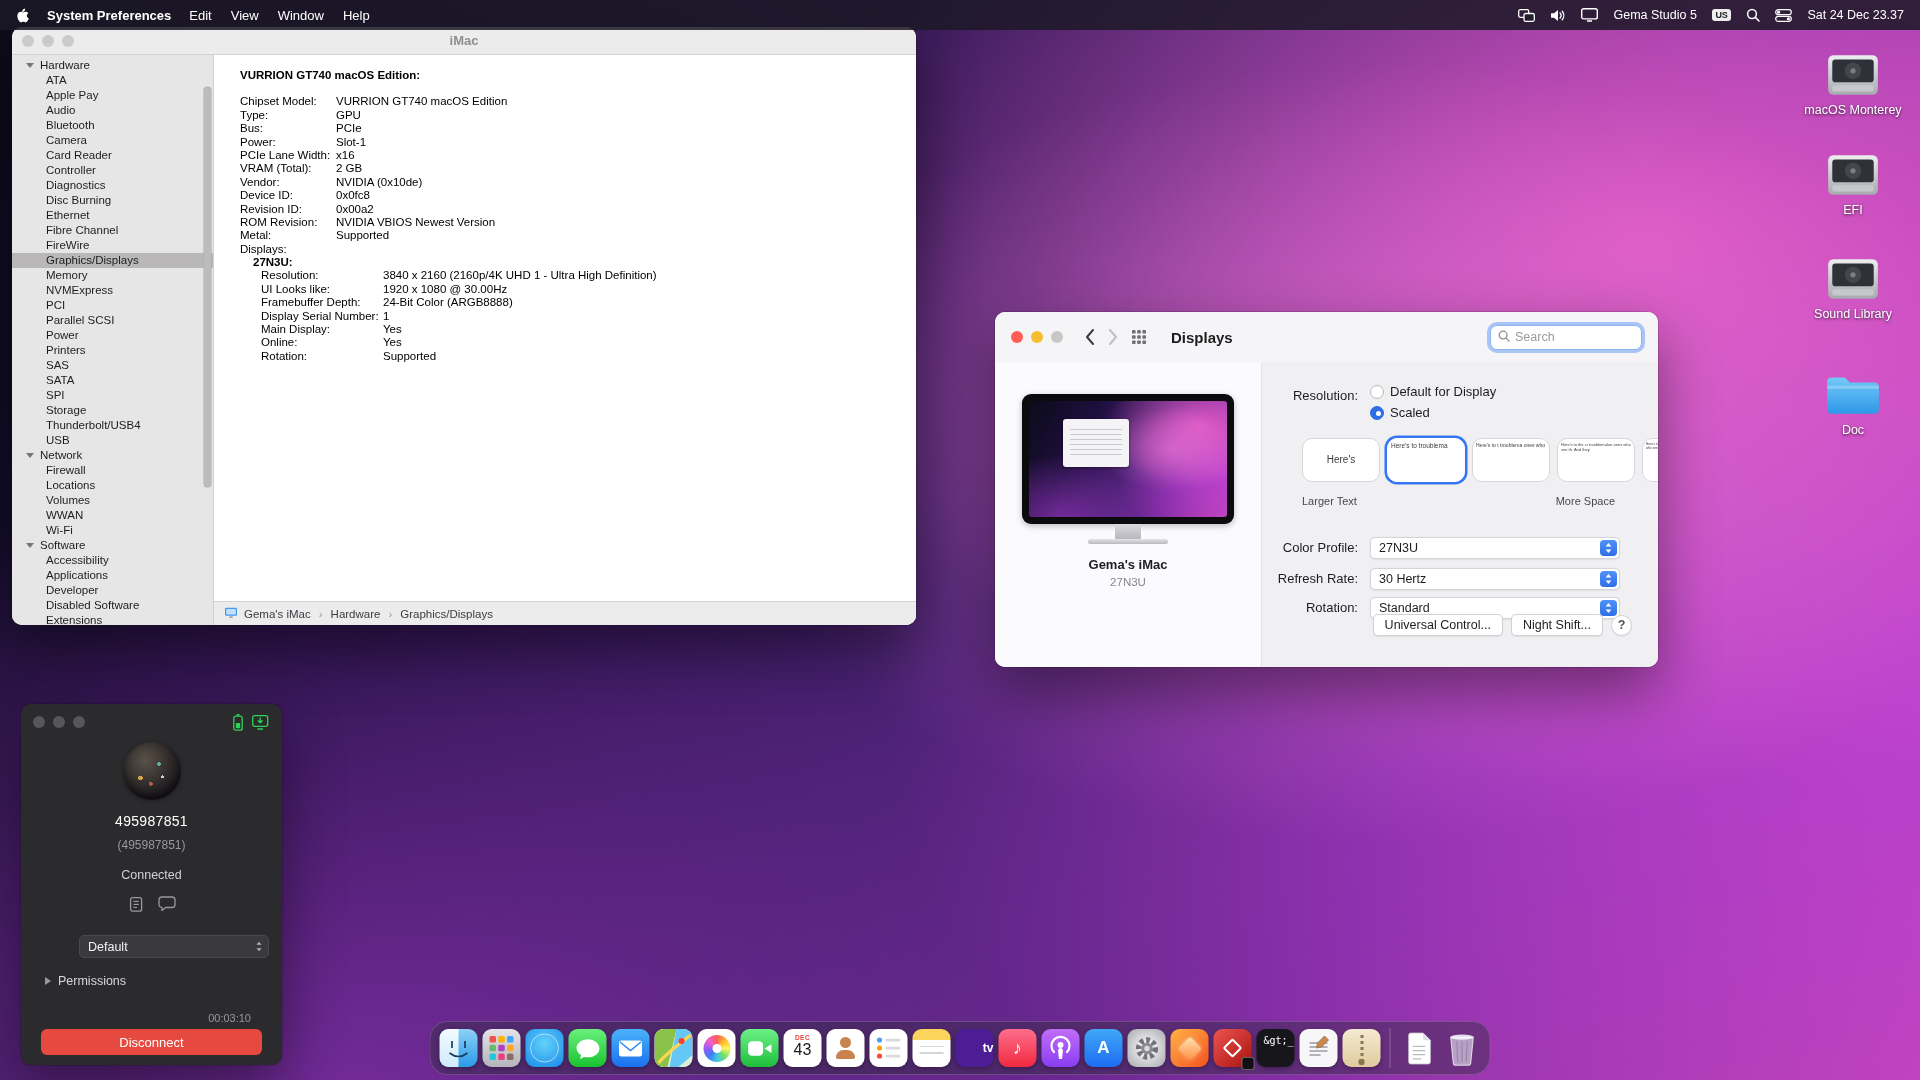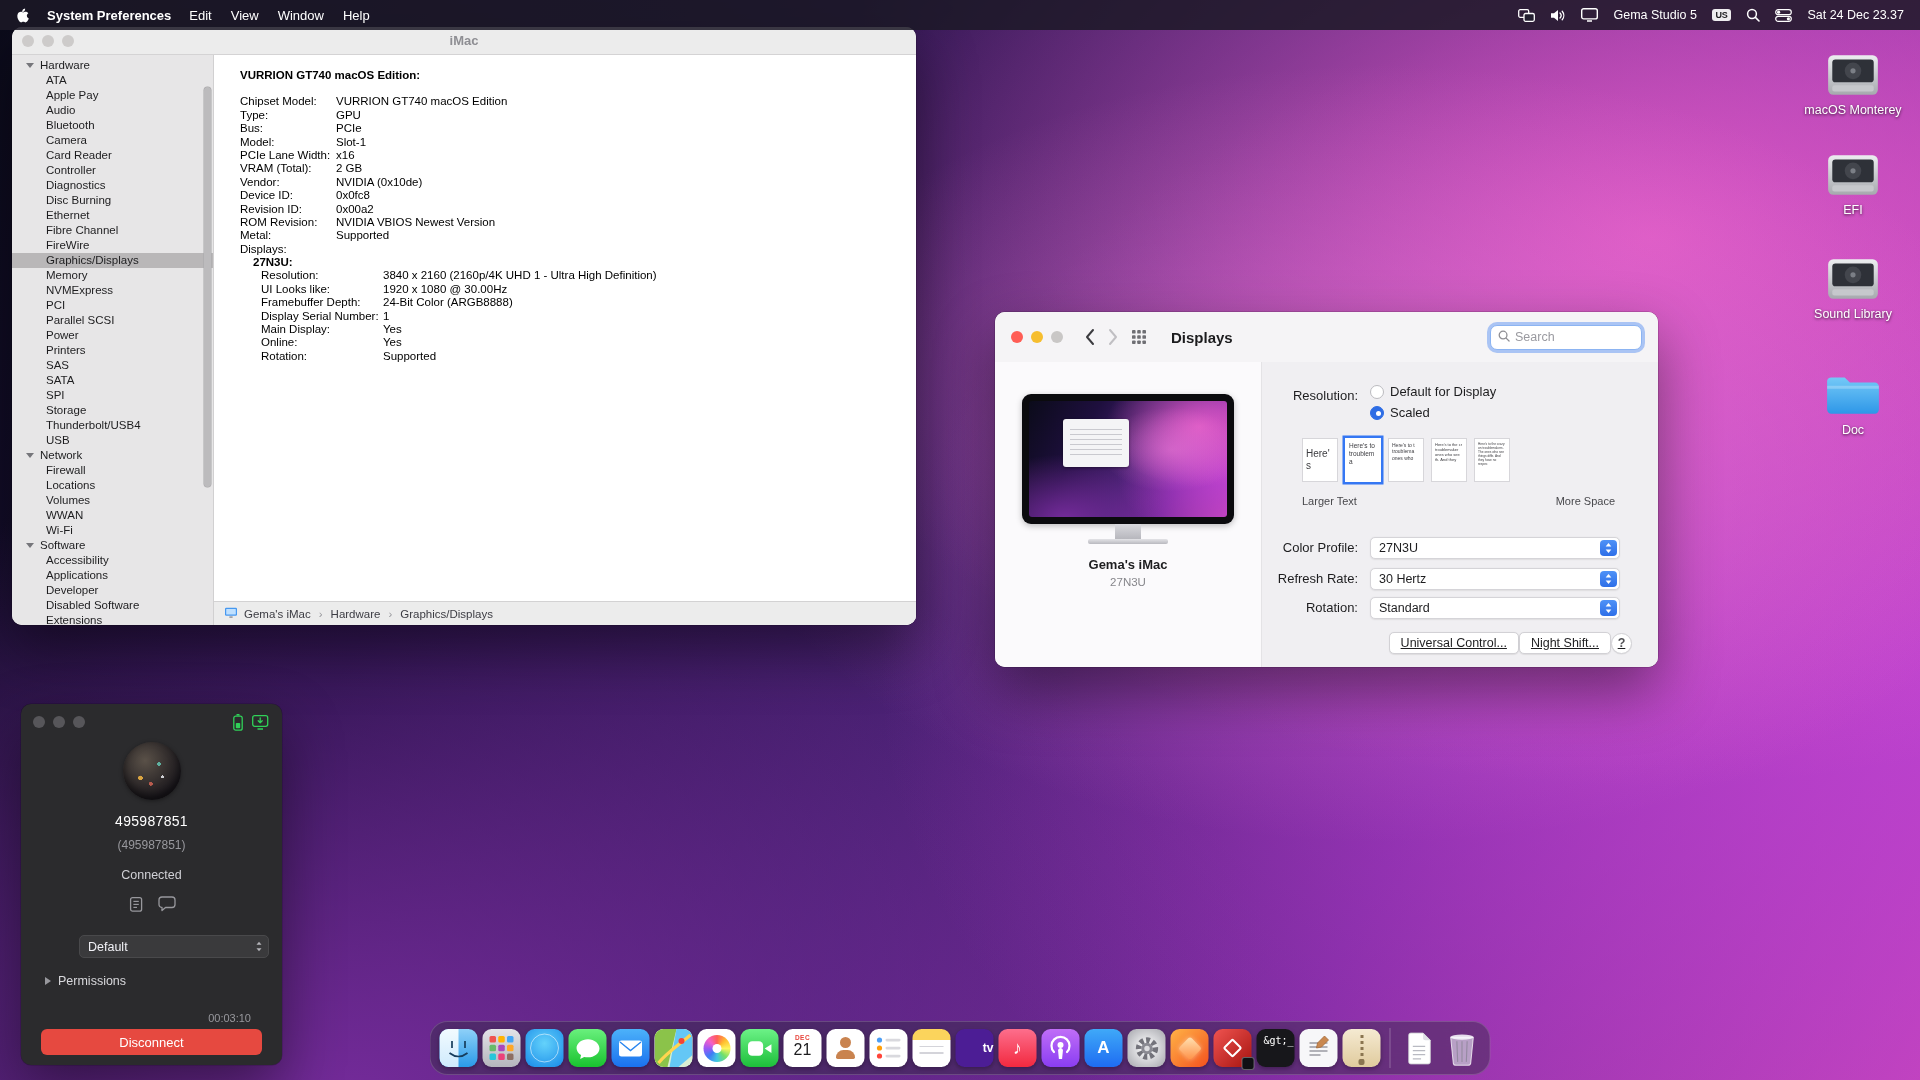--- a/index.html
+++ b/index.html
@@ -96,37 +96,37 @@
 .imac-name { margin-top:13px; font-size:13px; font-weight:600; color:#1d1d1f; }
 .imac-model { margin-top:4px; font-size:11.5px; color:#86868b; }
 .dp-right { position:relative; flex:1; background:#f0eff2; font-size:13px; color:#1d1d1f; }
 .fieldlabel { position:absolute; left:0; width:96px; text-align:right; }
 .radio-row { position:absolute; left:108px; display:flex; align-items:center; gap:6px; }
 .radio { width:14px; height:14px; border-radius:50%; background:#fff; border:1px solid #bbbbbf; position:relative; flex:none; }
 .radio.on { background:#2e6de5; border-color:#2e6de5; }
 .radio.on::after { content:""; position:absolute; left:4.5px; top:4.5px; width:5px; height:5px;
   border-radius:50%; background:#fff; }
 .thumbs { position:absolute; left:40px; top:76px; display:flex; gap:7px; }
-.thumb { width:36px; height:44px; background:#fff; border:1px solid #d7d6da; border-radius:0;
+.thumb { width:78px; height:44px; background:#fff; border:1px solid #d7d6da; border-radius:10px;
   overflow:hidden; padding:3px; color:#3c3c40; }
 .thumb.selected { box-shadow:0 0 0 2.5px #3577f3; border-color:#fff; }
 .thumb div { overflow:hidden; width:100%; height:100%; line-height:1.25; word-break:break-word; }
 .thumbs .thumb:nth-of-type(1) div { font-size:10px; display:flex; align-items:center; justify-content:center; }
 .thumbs .thumb:nth-of-type(2) div { font-size:6.5px; }
 .thumbs .thumb:nth-of-type(3) div { font-size:5px; }
 .thumbs .thumb:nth-of-type(4) div { font-size:4px; }
 .thumbs .thumb:nth-of-type(5) div { font-size:3.2px; }
 .scale-captions { position:absolute; left:40px; top:133px; width:313px; display:flex;
   justify-content:space-between; font-size:11px; color:#48484c; }
 .popup { position:absolute; left:108px; width:250px; height:22px; background:#fff; border:1px solid #d5d4d8;
   border-radius:5px; display:flex; align-items:center; font-size:12.5px; padding-left:8px;
   box-shadow:0 .5px 1.5px rgba(0,0,0,.08); }
 .popup .cap { position:absolute; right:2px; top:2px; bottom:2px; width:17px; border-radius:4px;
   background:linear-gradient(#4f92f7,#2e6fe8); display:flex; align-items:center; justify-content:center; }
-.dp-buttons { position:absolute; right:26px; top:270px; display:flex; align-items:center;text-decoration:underline; }
+.dp-buttons { position:absolute; right:26px; top:252px; display:flex; gap:8px; align-items:center; }
 .btn { height:22px; padding:0 11px; background:#fff; border:1px solid #d2d1d5; border-radius:5px;
   font-size:12.5px; color:#1d1d1f; display:flex; align-items:center; box-shadow:0 .5px 1px rgba(0,0,0,.08); }
 .btn-help { width:21px; height:21px; border-radius:50%; padding:0; justify-content:center; font-weight:600; color:#515155; }
 
 
 #remote { left:21px; top:704px; width:261px; height:361px; background:#2b2b2d; color:#fff; overflow:hidden;
   display:flex; flex-direction:column; align-items:center; }
 .rm-lights { position:absolute; left:12px; top:12px; display:flex; gap:8px; }
 .rm-topicons { position:absolute; right:12px; top:10px; display:flex; gap:9px; align-items:center; }
 .avatar { margin-top:38px; width:58px; height:58px; border-radius:50%;
@@ -367,21 +367,21 @@
               <span class="si-key">Type:</span>
               <span class="si-val">GPU</span>
             </div>
 
             <div class="si-row">
               <span class="si-key">Bus:</span>
               <span class="si-val">PCIe</span>
             </div>
 
             <div class="si-row">
-              <span class="si-key">Model:</span>
+              <span class="si-key">Power:</span>
               <span class="si-val">Slot-1</span>
             </div>
 
             <div class="si-row">
               <span class="si-key">PCIe Lane Width:</span>
               <span class="si-val">x16</span>
             </div>
 
             <div class="si-row">
               <span class="si-key">VRAM (Total):</span>
@@ -754,21 +754,21 @@
       <span class="pinwheel"></span>
     </div>
   <div class="dk facetime">
     <svg width="25" height="19" viewBox="0 0 24 18">
         <rect x="0.5" y="2" width="14.5" height="14" rx="4" fill="#fff"></rect>
         <path d="M16.5 9 23 4.8v8.4z" fill="#fff"></path>
       </svg>
   </div>
   <div class="dk calendar">
     <span class="cal-mon">DEC</span>
-    <span class="cal-day">21</span>
+    <span class="cal-day">43</span>
   </div>
   <div class="dk contacts">
     <span class="c-head"></span>
     <span class="c-body"></span>
   </div>
   <div class="dk reminders">
     <svg width="27" height="24" viewBox="0 0 27 24">
         <circle cx="4" cy="4" r="2.6" fill="#4c9ef5"></circle>
         <rect x="10" y="2.7" width="15" height="2.7" rx="1.3" fill="#d9d9de"></rect>
         <circle cx="4" cy="12" r="2.6" fill="#ff9f0a"></circle>

